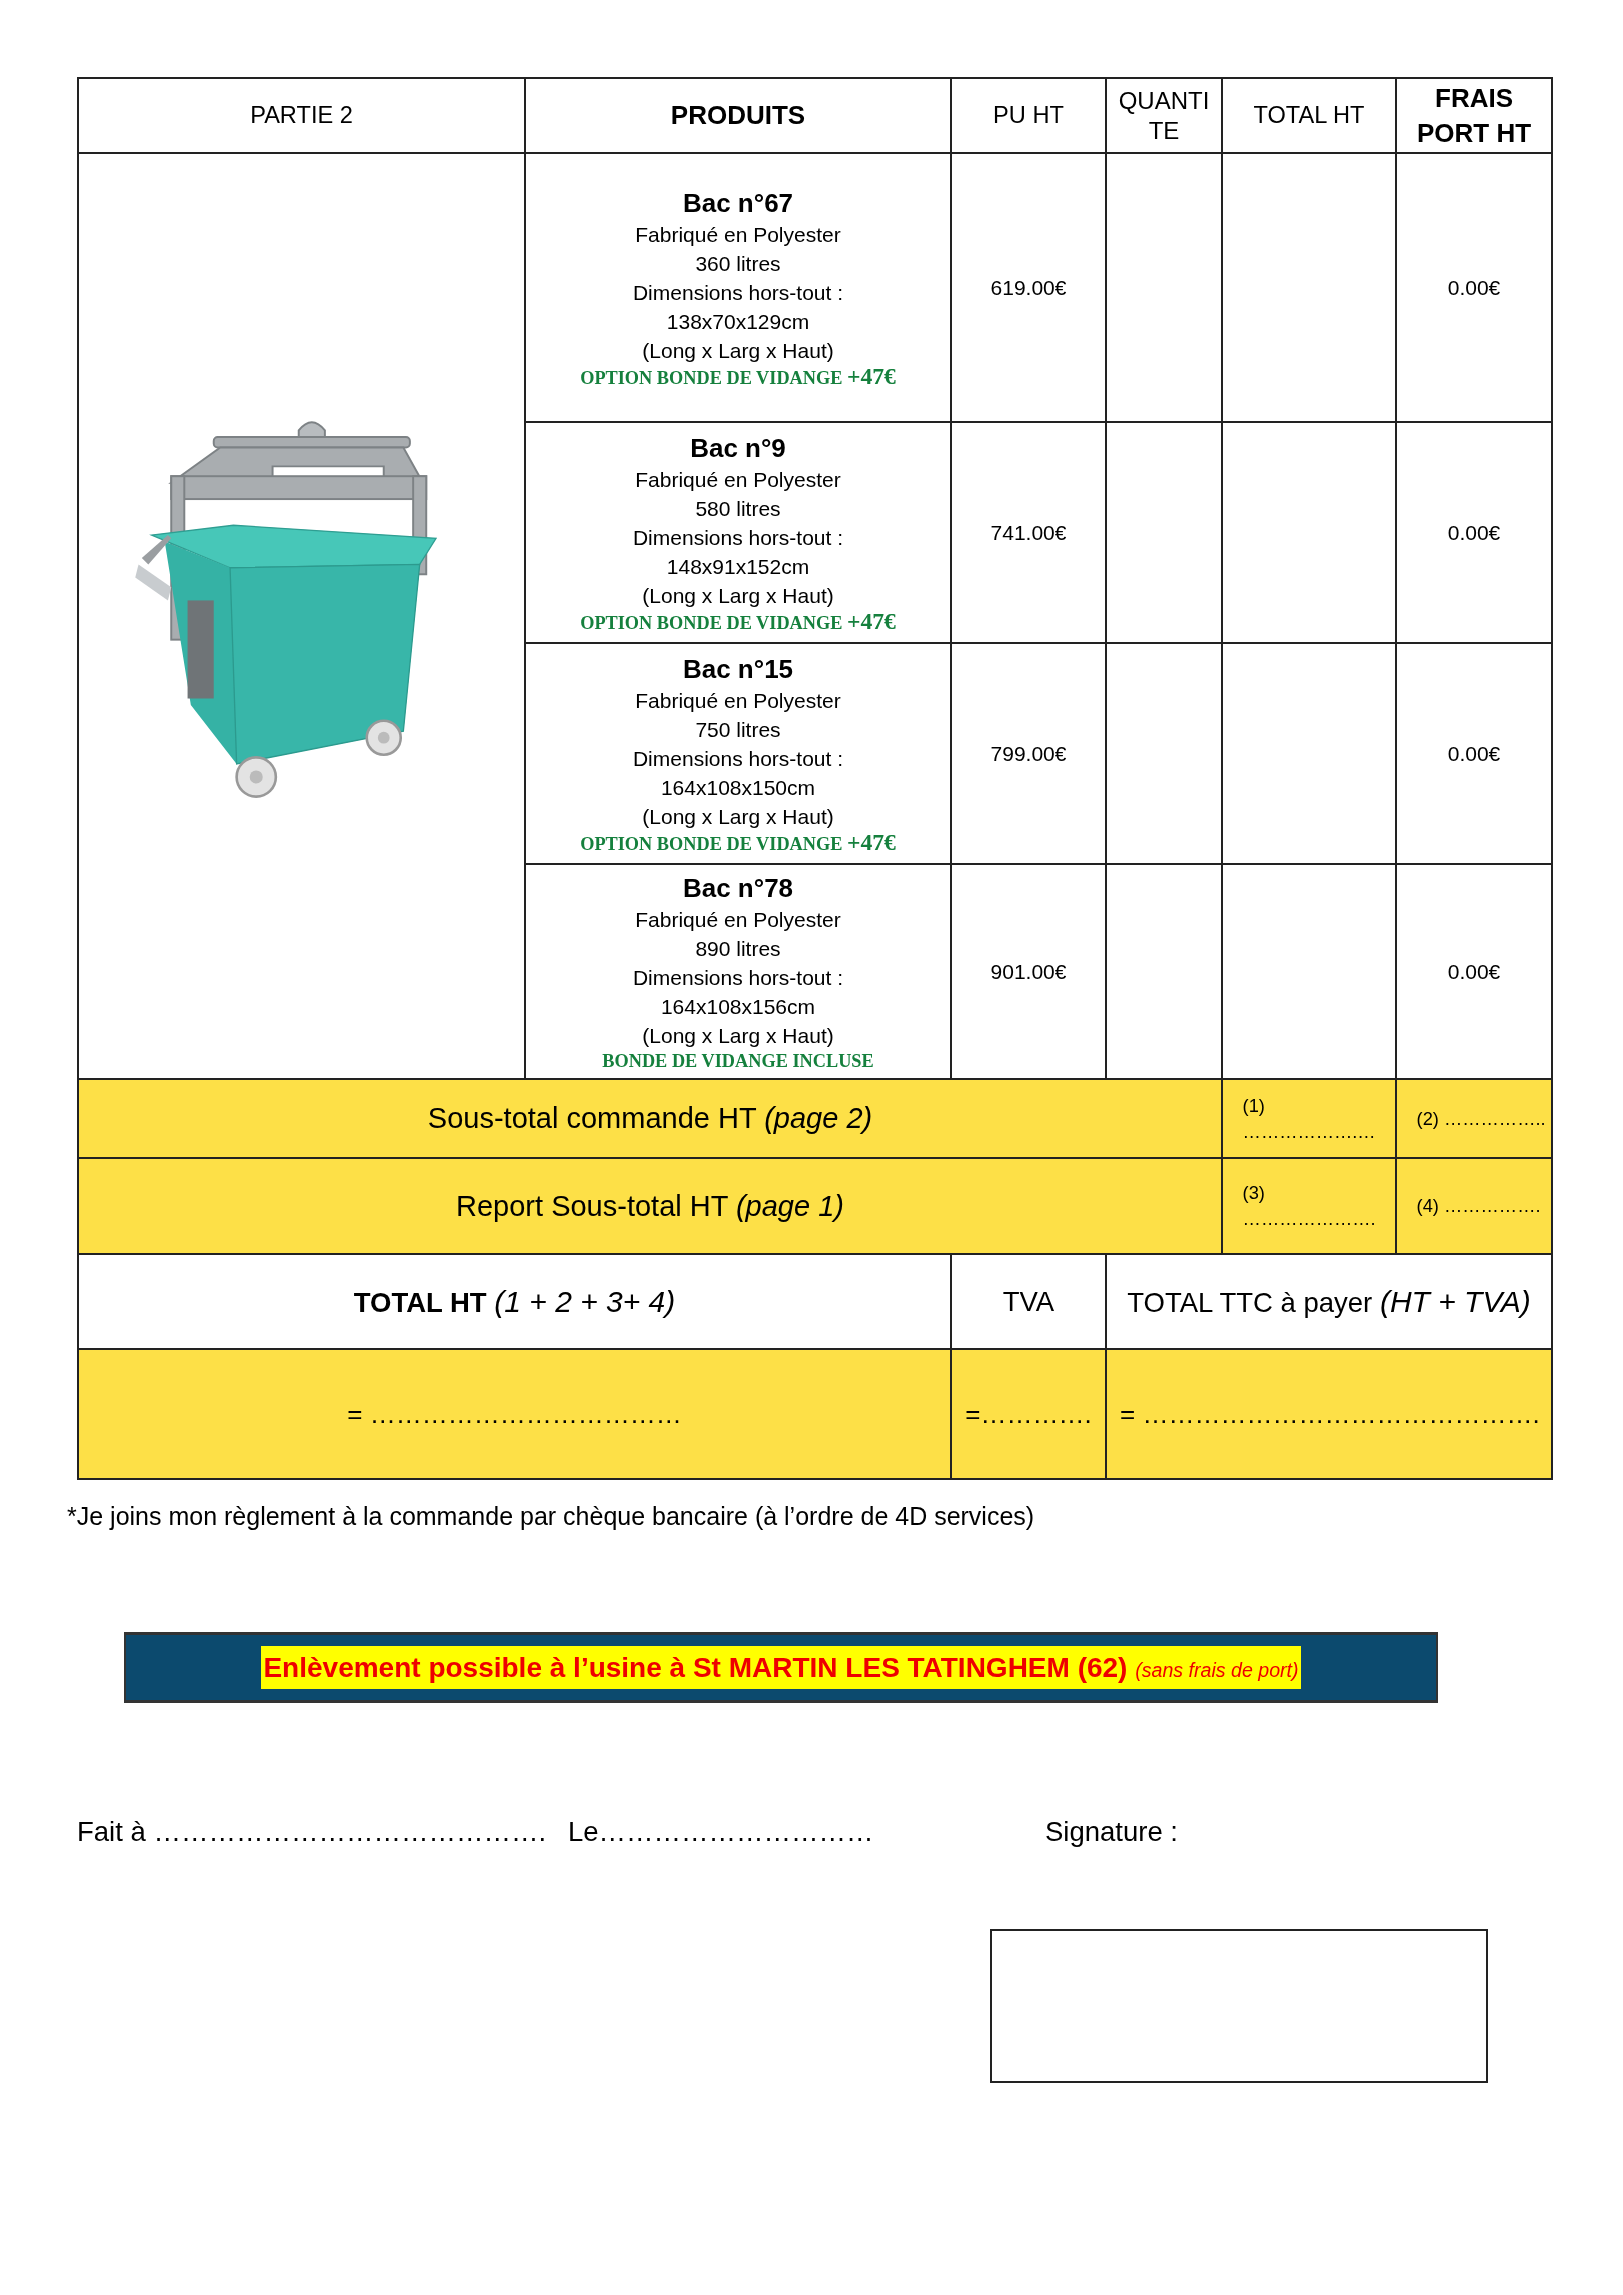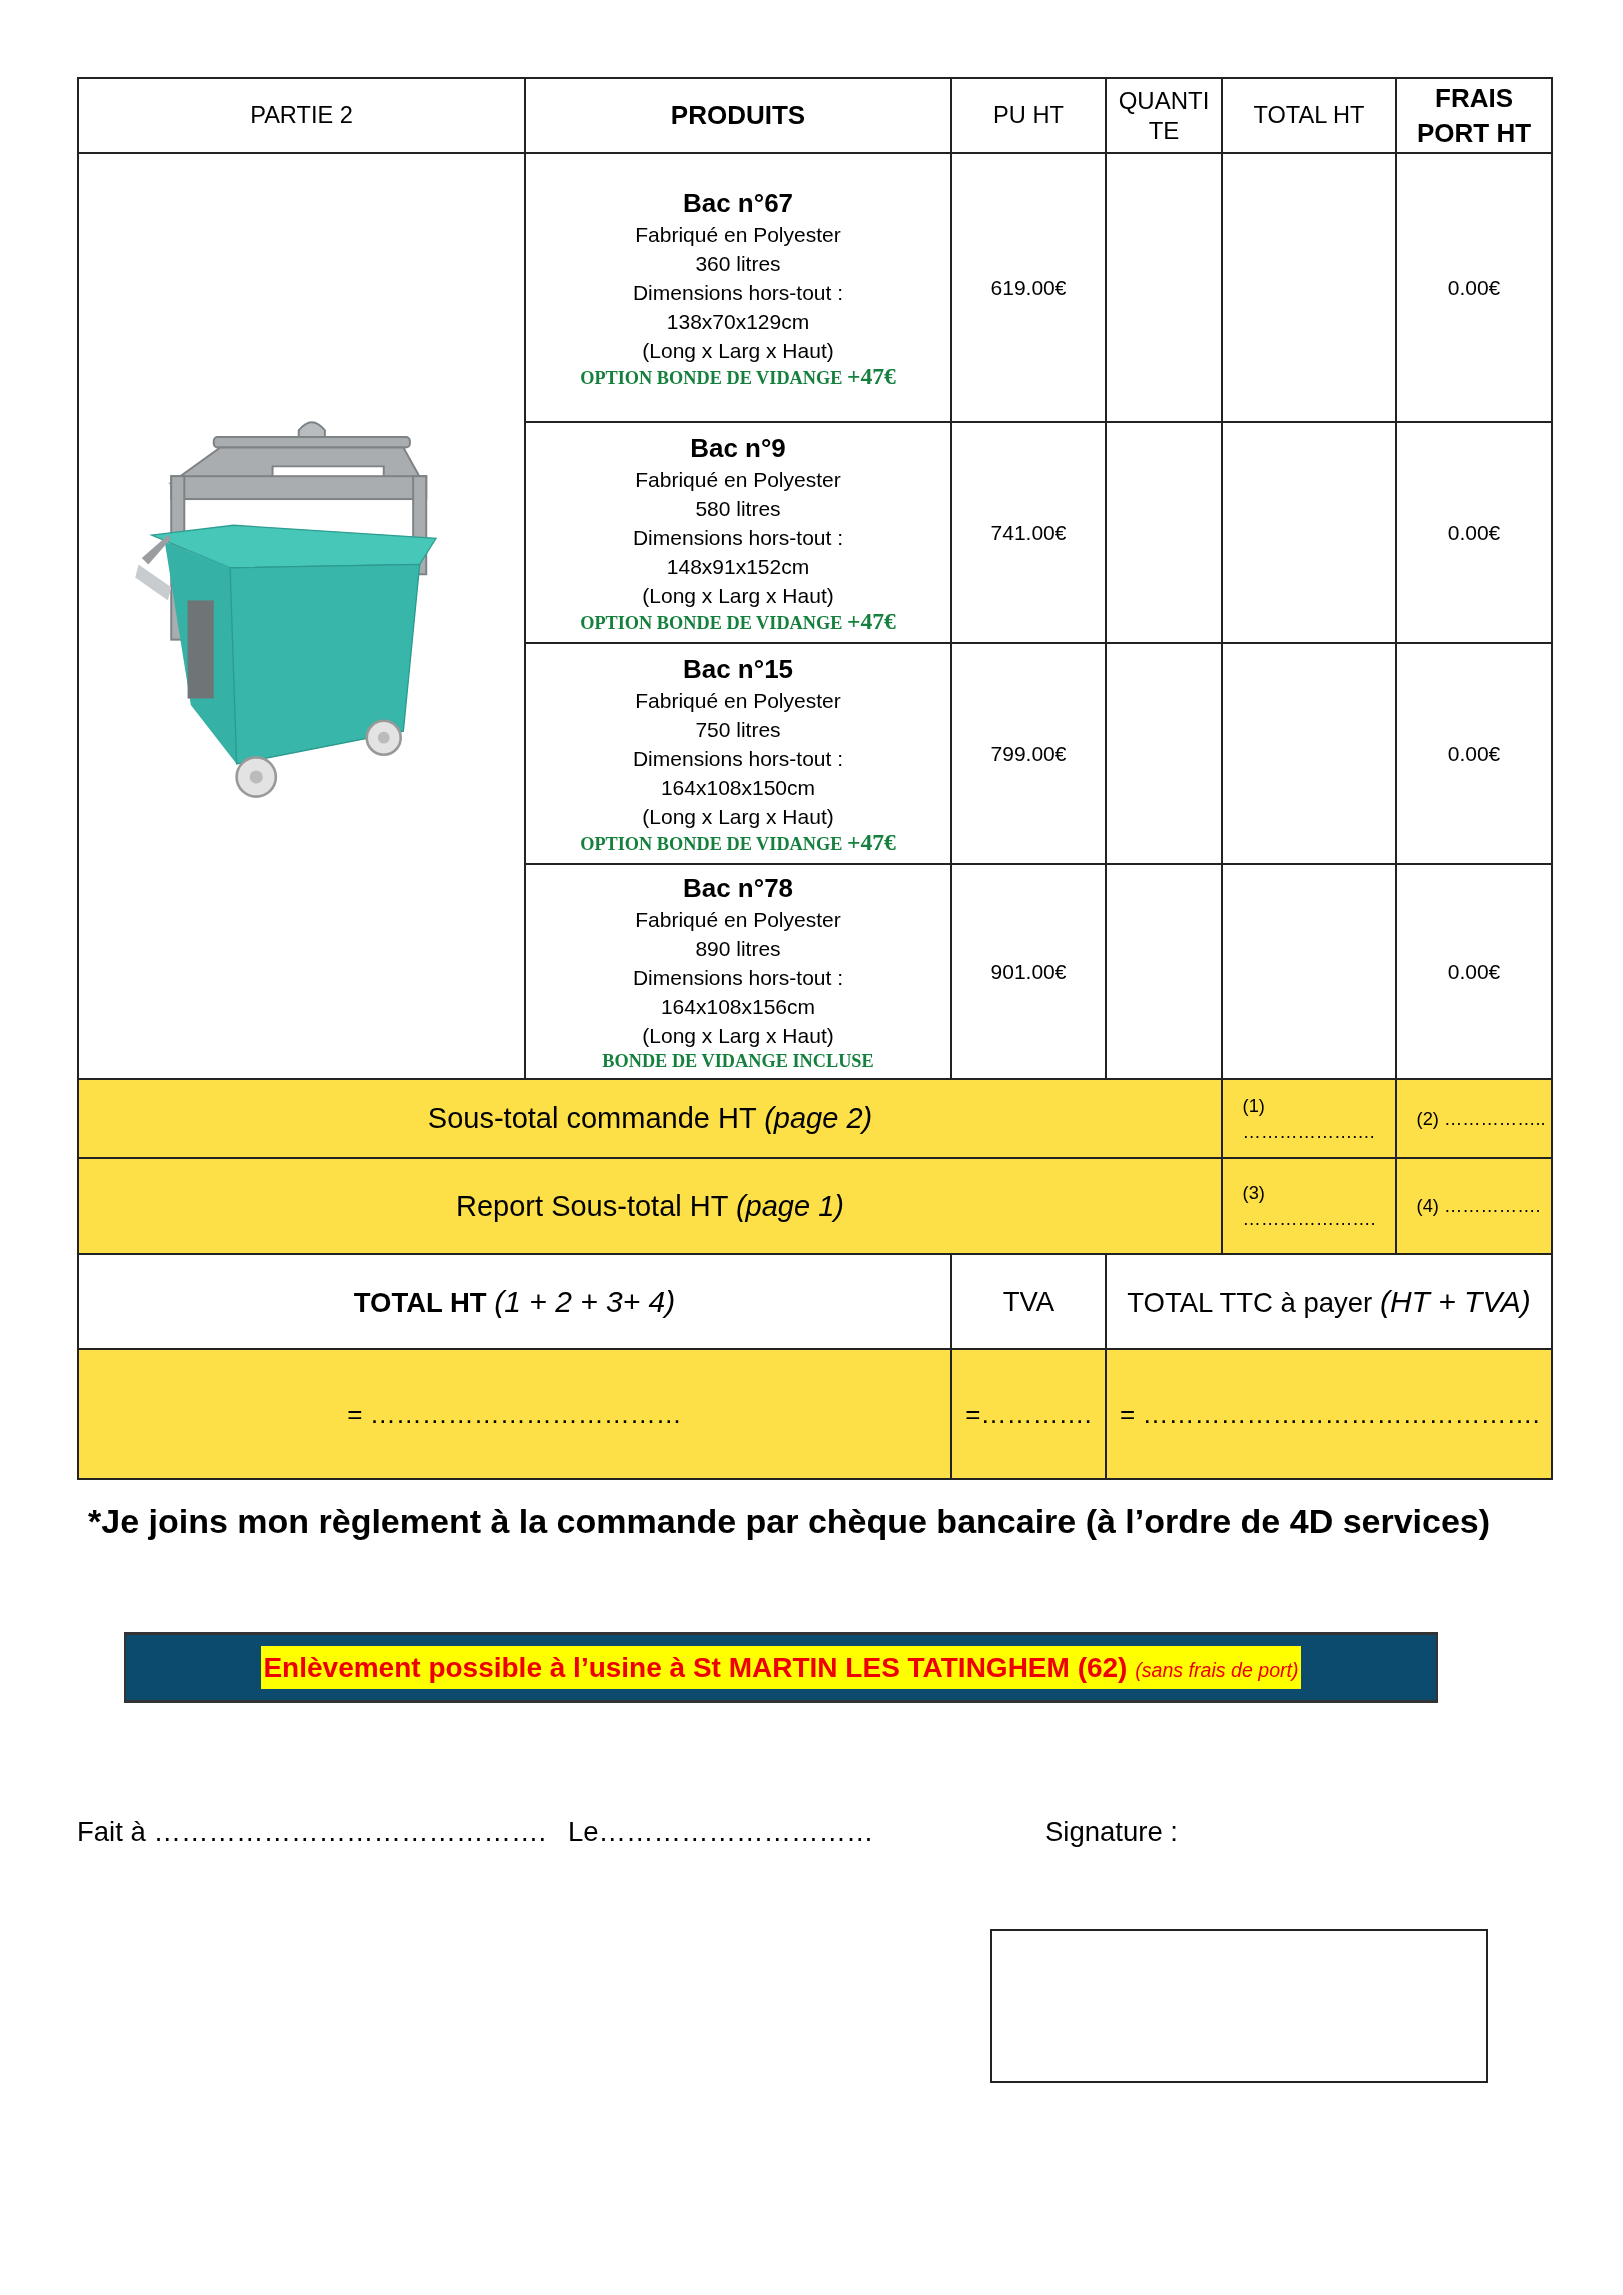--- a/index.html
+++ b/index.html
@@ -17,21 +17,21 @@
   .prod .option .plus { font-size:23.6px; }
   .price { font-size:25px; }
   .blue td { background:#fde047; }
   .subrow td { font-size:29px; }
   .subrow .ph { font-size:18.3px; text-align:left; padding-left:19.6px; line-height:26px; }
   .totalhdr td { height:93px; font-size:27.5px; background:#fff; }
   .totalhdr .b { font-weight:bold; }
   .totalhdr i { font-size:30px; }
   .totalval td { height:128px; font-size:26px; }
   .img-cell { position:relative; }
-  .payment { position:absolute; left:88px; top:1502px; font-size:34px;font-weight:bold; }
+  .payment { position:absolute; left:67px; top:1502px; font-size:25px; }
   .pickup { position:absolute; left:124px; top:1632px; width:1310px; height:65px; background:#0c4a6e; border:2px solid #333; border-top-width:3.3px; border-bottom-width:3.3px; display:flex; align-items:center; justify-content:center; }
   .pickup .hl { background:#ffff00; padding:5.2px 2.6px; color:#ee0000; font-weight:bold; font-size:28px; }
   .pickup .hl i { font-weight:normal; font-size:19.6px; }
   .sign-line { position:absolute; top:1816px; font-size:27.5px; }
   .sign-box { position:absolute; left:990px; top:1929px; width:494px; height:150px; border:2px solid #222; }
 </style>
 </head>
 <body>
 
 <table class="doc-table">

